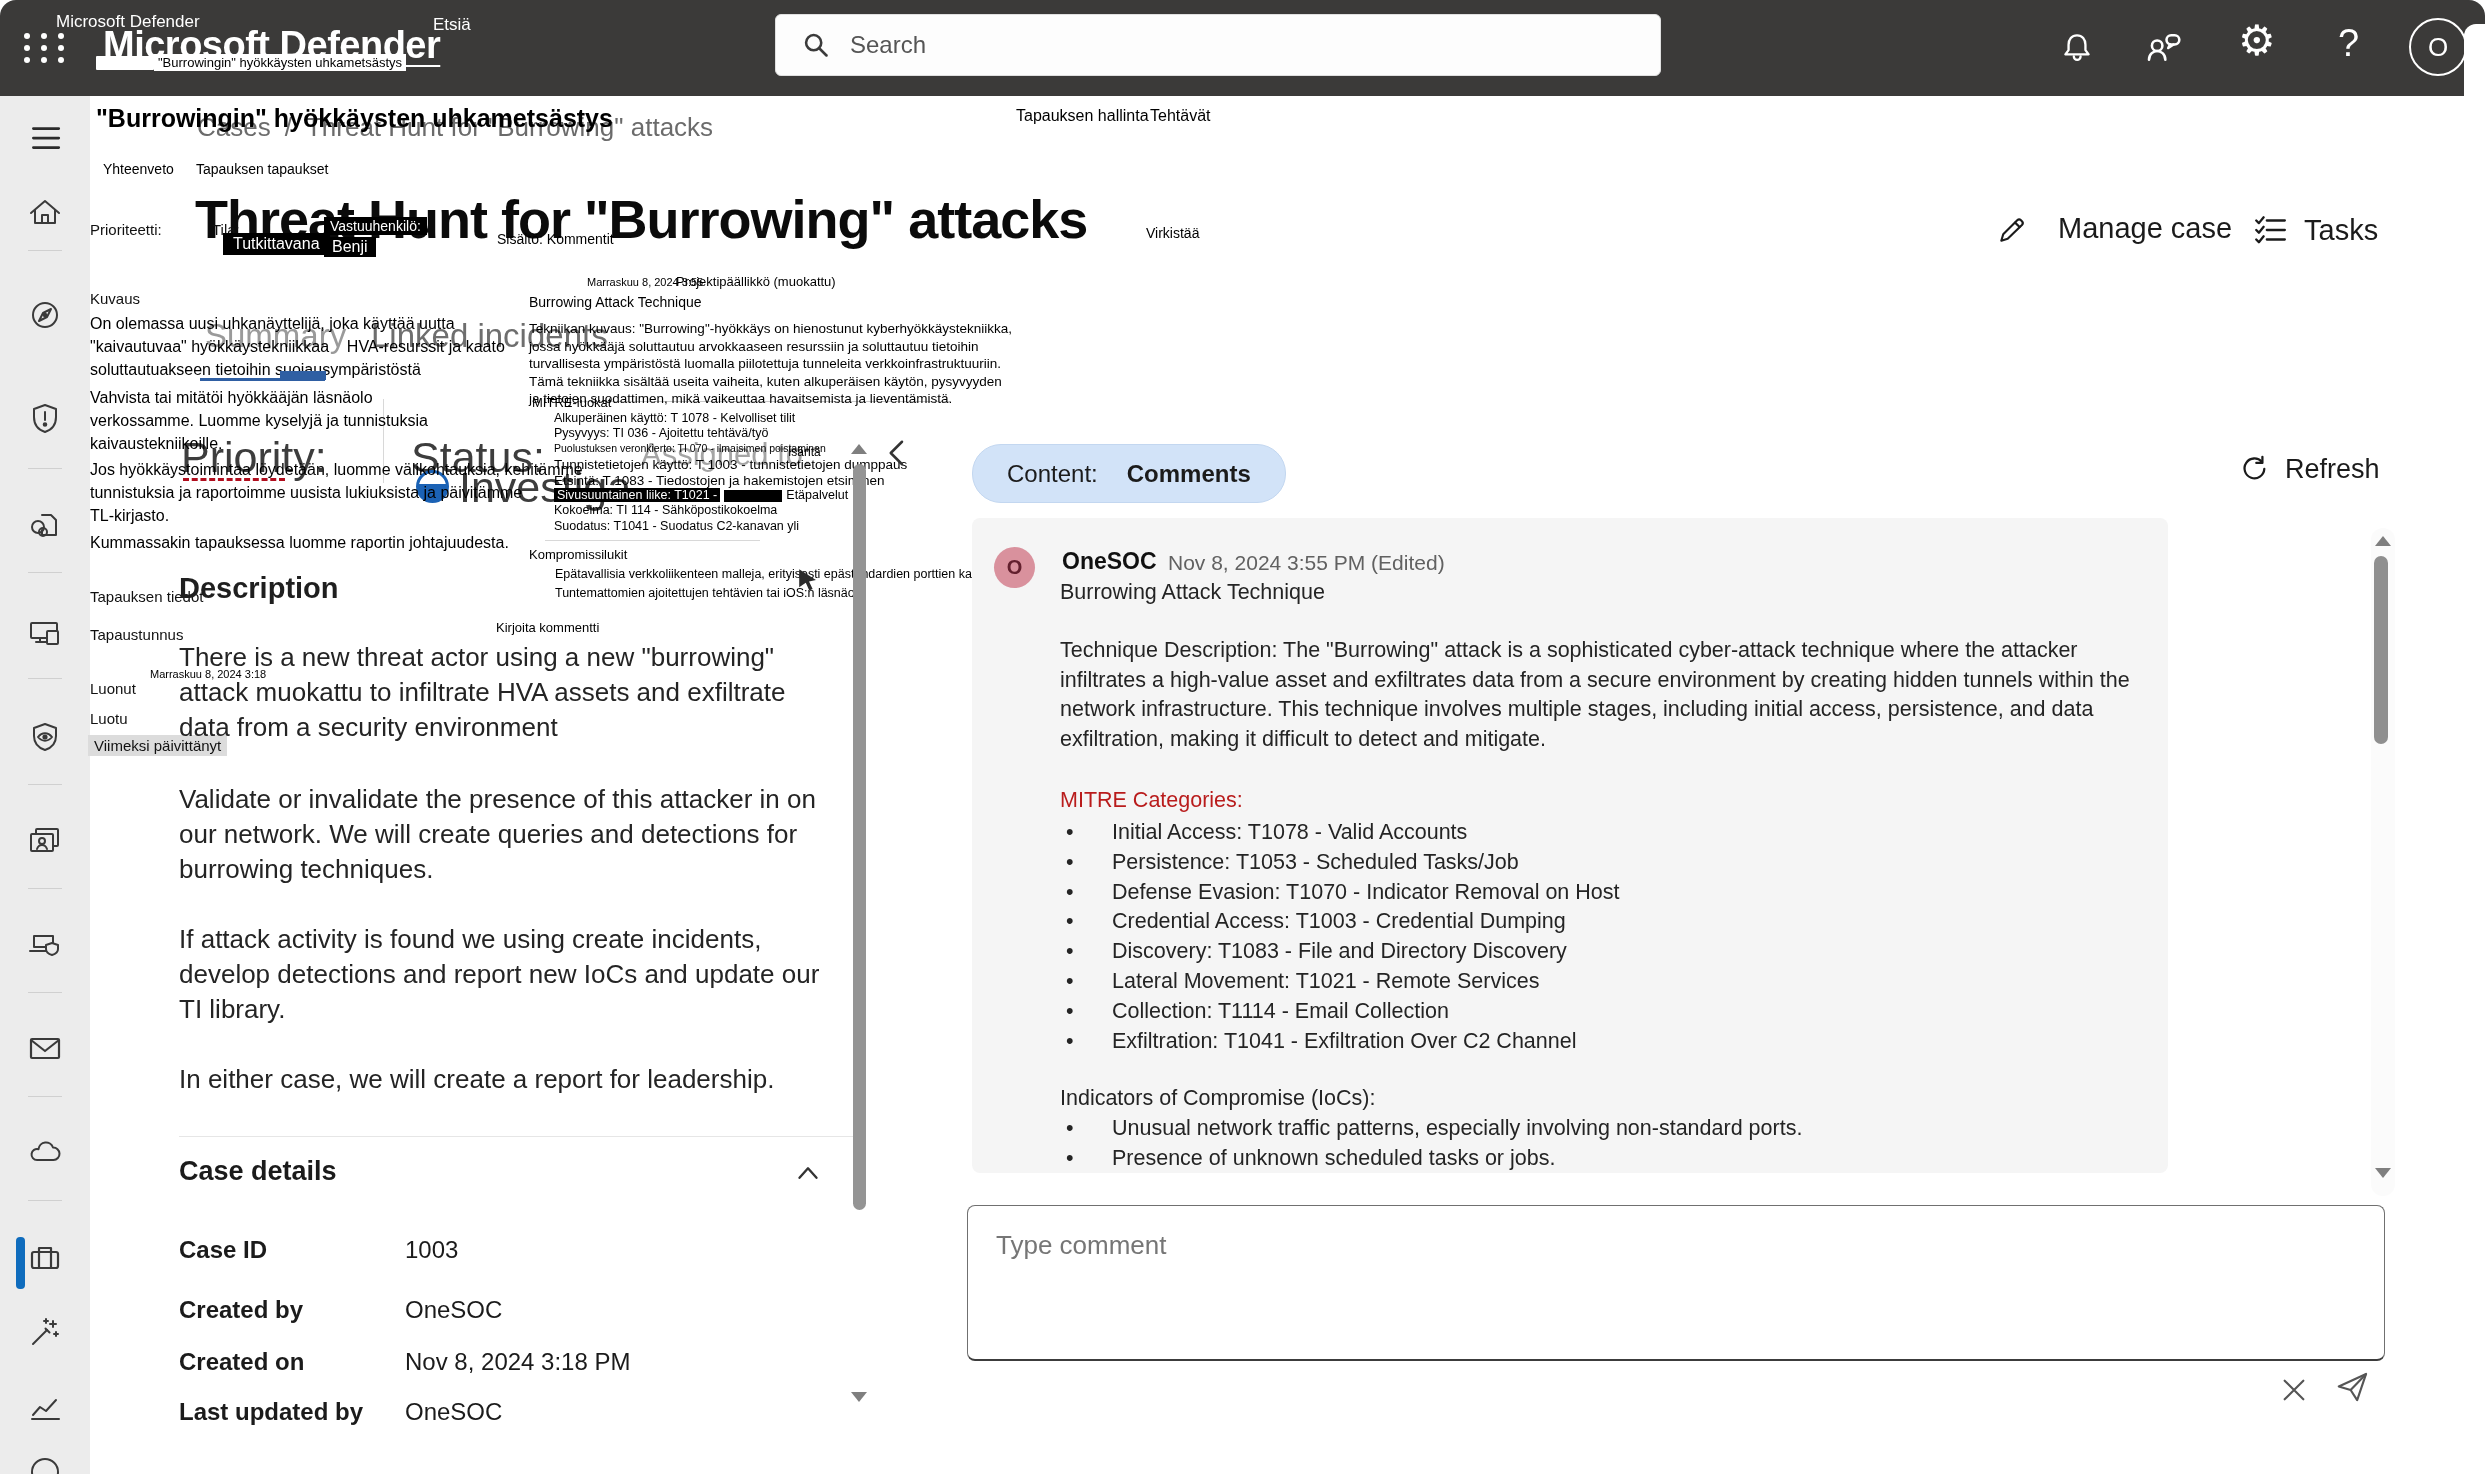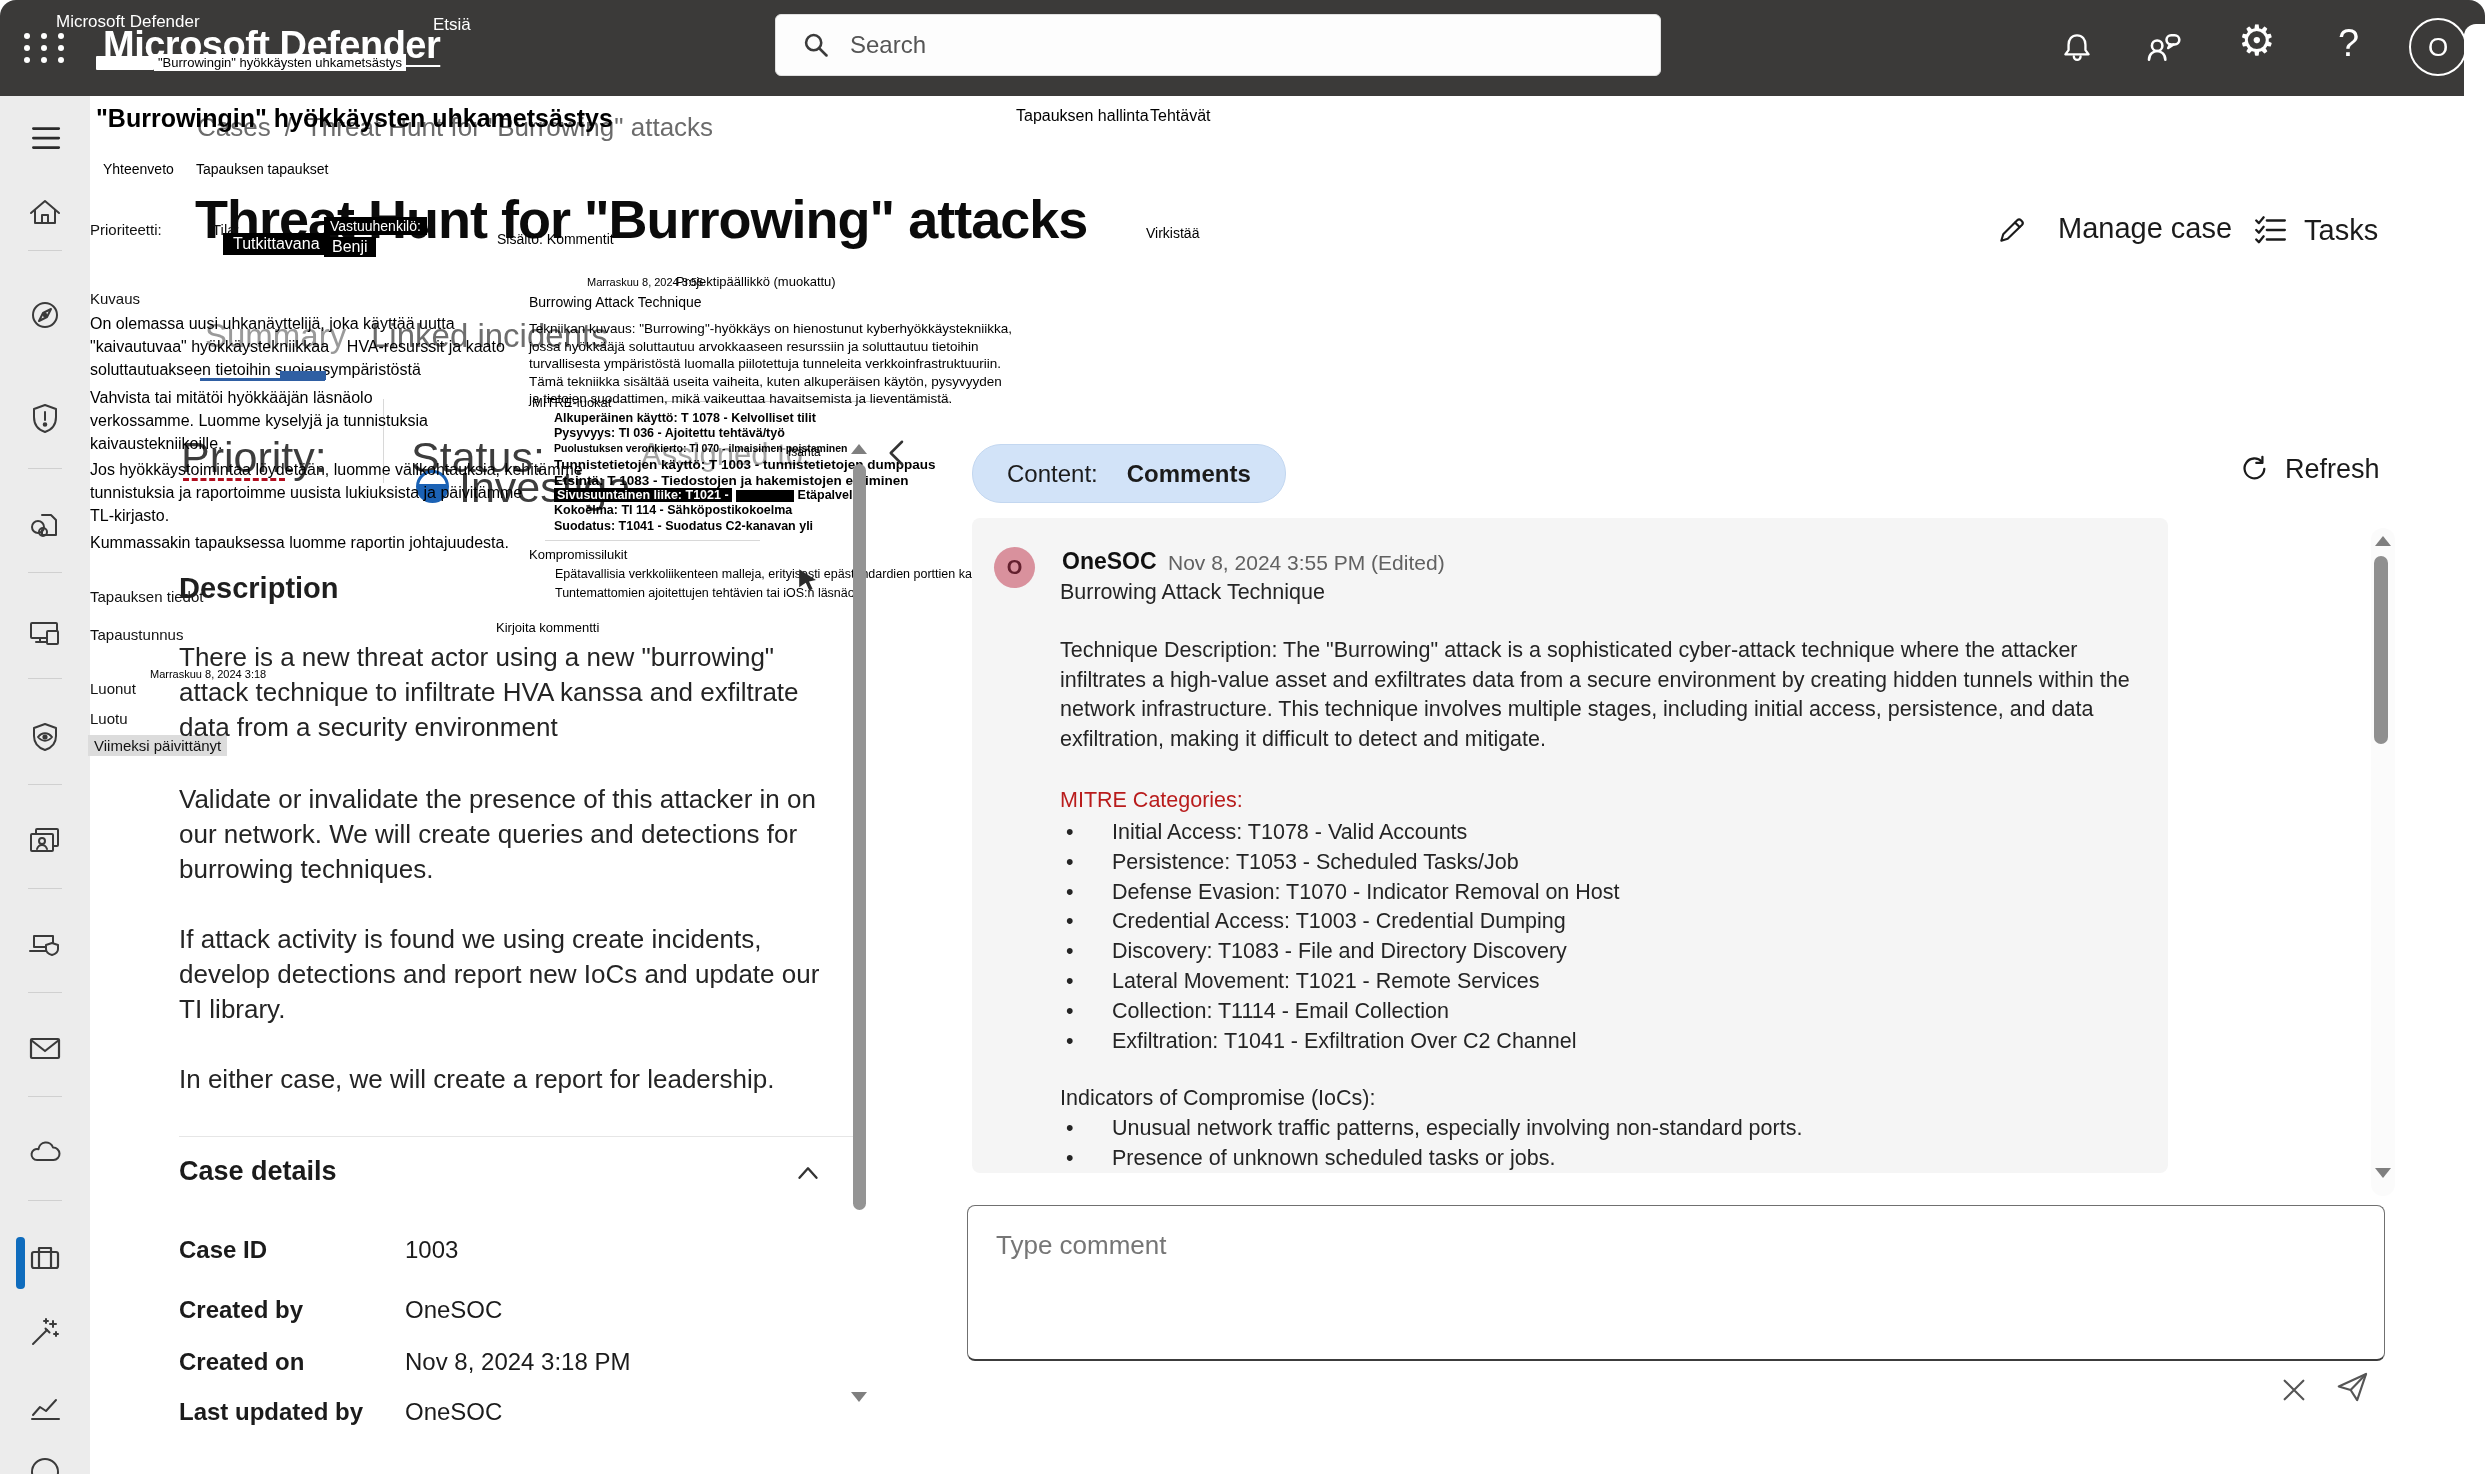--- a/index.html
+++ b/index.html
@@ -70,21 +70,21 @@
   .blue-ul{left:200px;top:378px;width:125px;height:3px;background:#2f5fa3;}
   .blue-blk{left:280px;top:371px;width:46px;height:9px;background:#2f5fa3;}
   .red-dash{left:183px;top:478px;width:102px;height:0;border-top:3px dashed #b10e1e;}
   
   .fi-meta-date{left:587px;top:276px;font-size:11px;color:#000;}
   .fi-meta-auth{left:676px;top:274px;font-size:13px;color:#000;}
   .fi-c-title{left:529px;top:294px;font-size:14px;color:#000;}
   .fi-c-body{left:529px;top:320px;width:484px;font-size:13.5px;line-height:17.6px;color:#000;}
   .fi-mitre-h{left:532px;top:395px;font-size:13px;color:#000;}
   .fi-mitre{left:554px;top:411px;color:#000;}
-  .fi-mitre div{height:15.4px;font-size:12.5px;white-space:nowrap;font-weight:bold;}
+  .fi-mitre div{height:15.4px;font-size:12.5px;white-space:nowrap;}
   .fi-mitre .sm{font-size:10.5px;} .fi-mitre .lg{font-size:13.5px;}
   .fi-host{left:788px;top:445px;font-size:12px;color:#000;}
   .mchip{background:#000;color:#fff;padding:0 3px;font-size:12.5px;}
   .mblack{display:inline-block;width:58px;height:12px;background:#000;vertical-align:middle;margin:0 4px;}
   .fi-ioc-h{left:529px;top:547px;font-size:13px;color:#000;}
   .fi-ioc{left:555px;top:565px;font-size:12.5px;line-height:19px;color:#000;white-space:nowrap;}
   .fi-type{left:496px;top:620px;font-size:13px;color:#000;}
   .cursor-ico{left:798px;top:568px;}
   
   .fi-cd-h{left:90px;top:588px;} .fi-cd-id{left:90px;top:626px;}
@@ -378,21 +378,21 @@
   <div class="abs fi-type">Kirjoita kommentti</div>
 
   <div class="abs fi-s fi-cd-h">Tapauksen tiedot</div>
   <div class="abs fi-s fi-cd-id">Tapaustunnus</div>
   <div class="abs fi-s fi-cd-by">Luonut</div>
   <div class="abs fi-s fi-cd-on">Luotu</div>
   <div class="abs fi-cd-val">Marraskuu 8, 2024 3:18</div>
   <div class="abs fi-cd-upd">Viimeksi päivittänyt</div>
 
   <div class="abs en-h">Description</div>
-  <div class="abs en-p en-p1"><div>There is a new threat actor using a new "burrowing"</div><div>attack technique to infiltrate HVA kanssa and exfiltrate</div><div>data from a security environment</div></div>
+  <div class="abs en-p en-p1"><div>There is a new threat actor using a new "burrowing"</div><div>attack muokattu to infiltrate HVA assets and exfiltrate</div><div>data from a security environment</div></div>
   <div class="abs en-p en-p2"><div>Validate or invalidate the presence of this attacker in on</div><div>our network. We will create queries and detections for</div><div>burrowing techniques.</div></div>
   <div class="abs en-p en-p3"><div>If attack activity is found we using create incidents,</div><div>develop detections and report new IoCs and update our</div><div>TI library.</div></div>
   <div class="abs en-p en-p4">In either case, we will create a report for leadership.</div>
   <div class="abs en-div"></div>
   <div class="abs cd-h">Case details</div>
   <div class="abs cd-chev">
       <svg width="26" height="17" viewBox="0 0 24 16" fill="none" stroke="#333" stroke-width="2.2" stroke-linecap="round" stroke-linejoin="round">
         <path d="M4 13 L12 4 L20 13"></path>
       </svg>
     </div>

